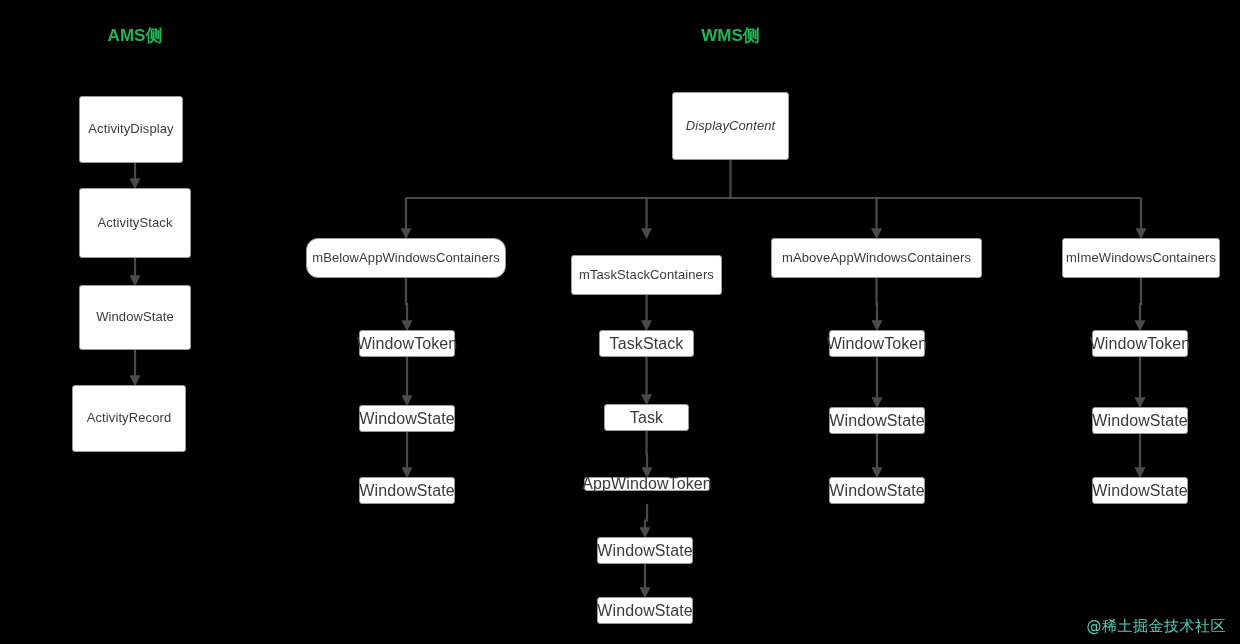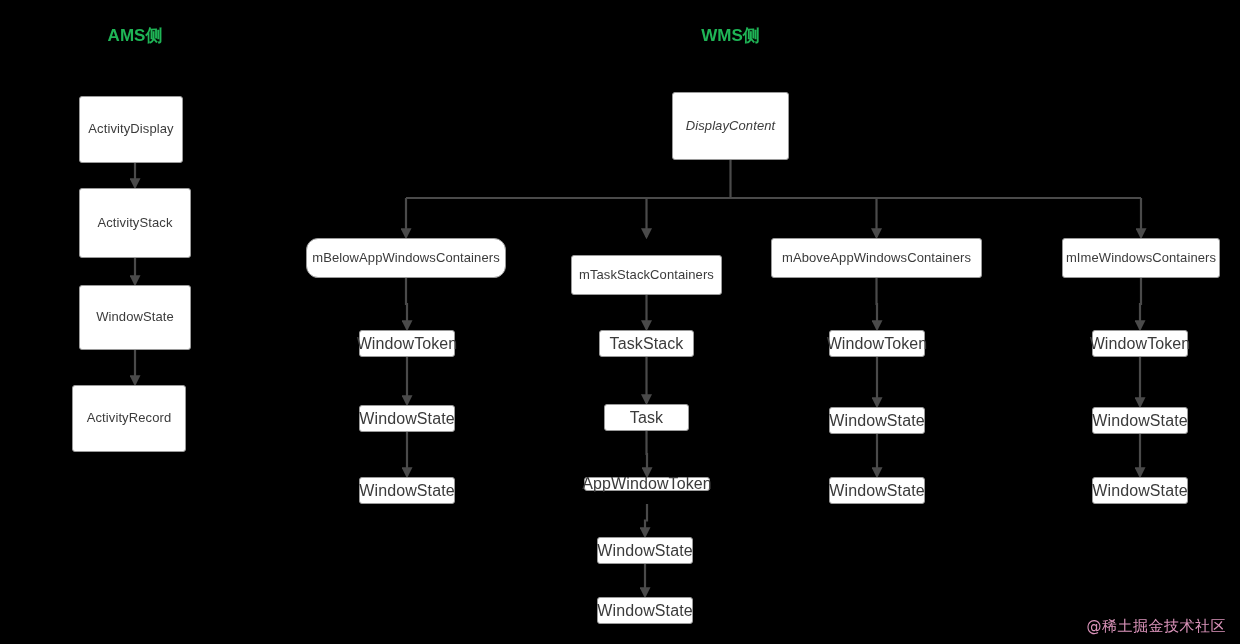--- a/index.html
+++ b/index.html
@@ -46,21 +46,21 @@
     font-weight: 700;
     text-align: center;
     white-space: nowrap;
     z-index: 3;
     opacity: 0.92;
   }
   .watermark {
     position: absolute;
     right: 14px;
     bottom: 8px;
-    color: #f9a8d4;
+    color: #5eead4;
     font-size: 15px;
     letter-spacing: 0.5px;
     opacity: 0.88;
     z-index: 4;
     font-family: "DejaVu Sans", sans-serif;
   }
 </style>
 </head>
 <body>
 

